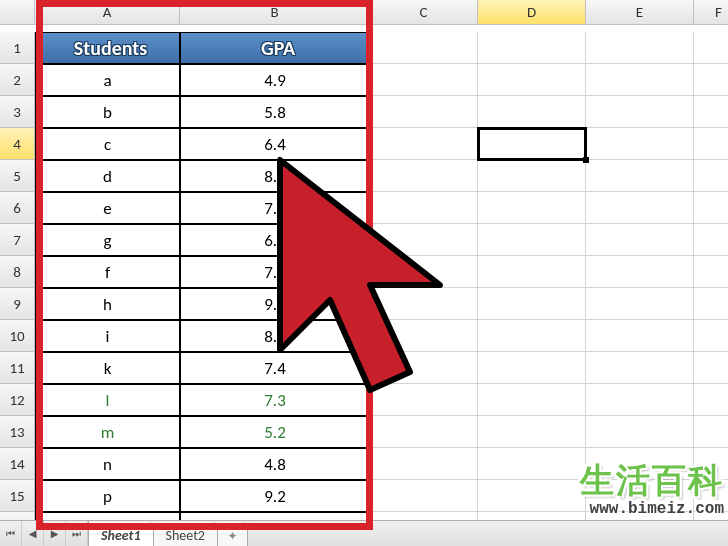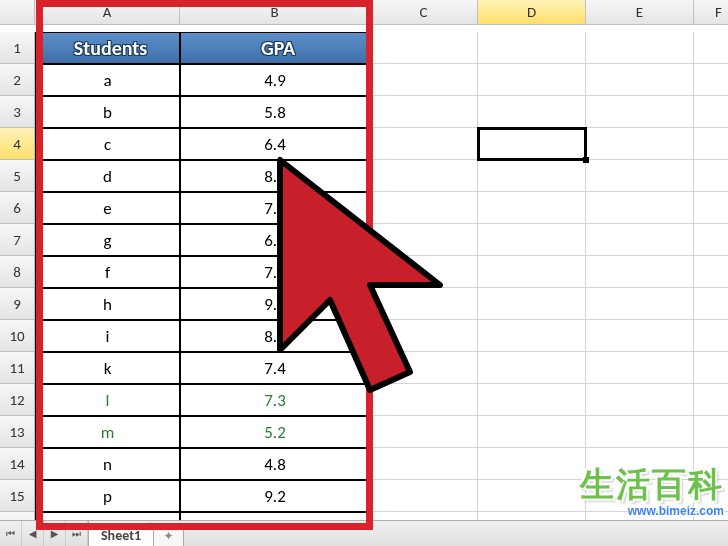--- a/index.html
+++ b/index.html
@@ -125,20 +125,21 @@
     align-items:center;
     border-top-right-radius: 6px;
     border-bottom: 1px solid #aaa;
     position:relative;
     top:1px;
   }
   .tab.active {
     background:#fff;
     font-weight:bold;
     border-bottom:1px solid #fff;
+    font-style:italic;
   }
   .tab.new {
     width: 30px;
     justify-content:center;
     color:#888;
     font-size:12px;
   }
 
   .watermark {
     position: absolute;
@@ -151,24 +152,24 @@
   }
   .wm-title{
     font-family: "SimHei","Arial Black",sans-serif;
     font-size: 34px;
     font-weight: 900;
     color: #6cc24a;
     text-shadow: 2px 2px 0 #fff, -2px -2px 0 #fff, 2px -2px 0 #fff, -2px 2px 0 #fff, 3px 3px 2px rgba(0,0,0,.25);
     letter-spacing: 2px;
   }
   .wm-url{
-    font-family: Liberation Sans, sans-serif;
-    font-size: 12px;
+    font-family: Liberation Mono, monospace;
+    font-size: 16px;
     font-weight: 700;
-    color: #3b82f6;
+    color: #404040;
     text-shadow: 1px 1px 0 #fff, -1px -1px 0 #fff, 1px -1px 0 #fff, -1px 1px 0 #fff;
     margin-top:-4px;
   }
 </style>
 </head>
 <body>
 
 <div class="grid" id="grid">
     <div class="grid-row"><div class="corner"></div><div class="col-header">A</div><div class="col-header">B</div><div class="col-header">C</div><div class="col-header active">D</div><div class="col-header">E</div><div class="col-header">F</div></div>
     <div class="grid-row"><div class="row-header">1</div><div class="cell data-header">Students</div><div class="cell data-header">GPA</div><div class="cell"></div><div class="cell"></div><div class="cell"></div><div class="cell"></div></div>
@@ -198,19 +199,20 @@
 </div>
 
 <div class="sheet-tabs">
   <div class="nav-btns">
     <div class="nav-btn">⏮</div>
     <div class="nav-btn">◀</div>
     <div class="nav-btn">▶</div>
     <div class="nav-btn">⏭</div>
   </div>
   <div class="tab active">Sheet1</div>
+  <div class="tab">Sheet2</div>
   <div class="tab new">✦</div>
 </div>
 
 <div class="watermark">
   <div class="wm-title">生活百科</div>
   <div class="wm-url">www.bimeiz.com</div>
 </div>
 
 </body></html>

